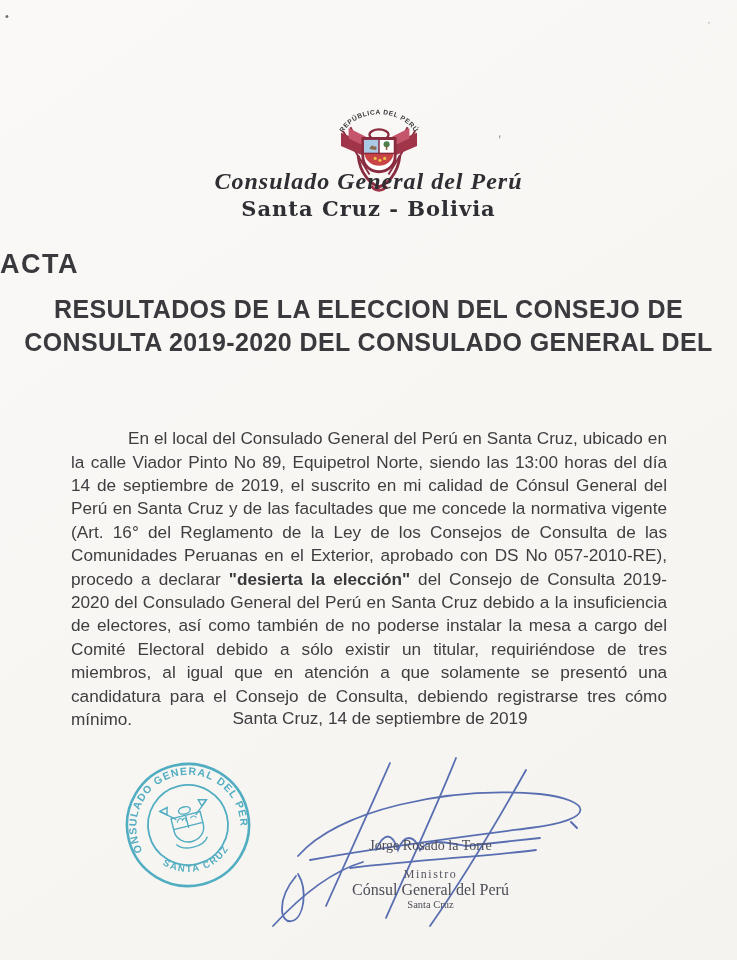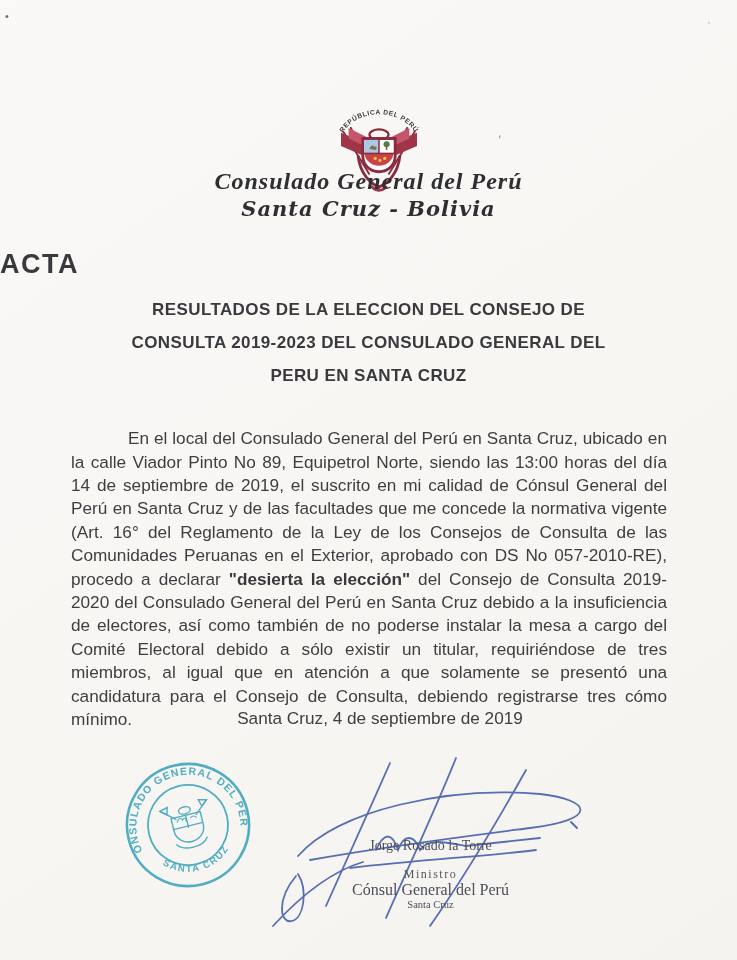--- a/index.html
+++ b/index.html
@@ -21,32 +21,32 @@
     position: absolute; left: 0; top: 168px; width: 100%;
     text-align: center;
     font-family: Liberation Serif, serif;
     font-style: italic; font-weight: bold;
     font-size: 24px; color: #2f2e33; letter-spacing: 1px;
   }
   .script-line2 {
     position: absolute; left: 0; top: 196px; width: 100%;
     text-align: center;
     font-family: "DejaVu Serif", serif;
-    font-style: italic; font-weight: bold;
+    font-weight: bold;
     font-size: 21px; color: #2f2e33; letter-spacing: 1px;
   }
 
   .title {
     position: absolute; left: 0; top: 249px; width: 100%;
     text-align: left; font-weight: bold; font-size: 27px;
     letter-spacing: 1.5px; color: #3a393d;
   }
   .subtitle {
     position: absolute; left: 0; top: 293px; width: 100%;
-    text-align: center; font-weight: bold; font-size: 17px;
+    text-align: center; font-weight: bold; font-size: 25px;
     line-height: 33px; letter-spacing: 0.4px; color: #3a393d;
   }
 
   .bodytext {
     position: absolute; left: 71px; width: 596px;
     text-align: justify; font-size: 17.2px; line-height: 23.4px;
     color: #3e3d40;
   }
   .p1 { top: 410px; }
   .p1 { text-indent: 57px; }
@@ -114,28 +114,27 @@
     <path d="M52,92 C56,98 64,98 68,92" fill="none" stroke="#a03448" stroke-width="3"></path>
   </svg>
 
   <div class="script-line1">Consulado General del Perú</div>
   <div class="script-line2">Santa Cruz - Bolivia</div>
 
   <div class="title">ACTA</div>
 
   <div class="subtitle">
     <div>RESULTADOS DE LA ELECCION DEL CONSEJO DE</div>
-    <div>CONSULTA 2019-2023 DEL CONSULADO GENERAL DEL</div>
-    <div>PERU EN SANTA CRUZ</div>
+    <div>CONSULTA 2019-2020 DEL CONSULADO GENERAL DEL</div>
   </div>
 
   <p class="bodytext p1"><span>En el local del Consulado General del Perú en Santa Cruz, ubicado en la calle Viador Pinto No 89, Equipetrol Norte, siendo las 13:00 horas del día 14 de septiembre de 2019, el suscrito en mi calidad de Cónsul General del Perú en Santa Cruz y de las facultades que me concede la normativa vigente (Art. 16° del Reglamento de la Ley de los Consejos de Consulta de las Comunidades Peruanas en el Exterior, aprobado con DS No 057-2010-RE), procedo a declarar </span><strong>"desierta la elección"</strong><span> del Consejo de Consulta 2019-2020 del Consulado General del Perú en Santa Cruz debido a la insuficiencia de electores, así como también de no poderse instalar la mesa a cargo del Comité Electoral debido a sólo existir un titular, requiriéndose de tres miembros, al igual que en atención a que solamente se presentó una candidatura para el Consejo de Consulta, debiendo registrarse tres cómo mínimo.</span></p>
 
 
-  <div class="dateline">Santa Cruz, 4 de septiembre de 2019</div>
+  <div class="dateline">Santa Cruz, 14 de septiembre de 2019</div>
 
   <svg class="stamp" viewBox="0 0 136 136">
     <g transform="rotate(-14 68 68)" stroke="#44a7bd" fill="none" opacity="0.92">
       <circle cx="68" cy="68" r="61" stroke-width="2.6"></circle>
       <circle cx="68" cy="68" r="40" stroke-width="1.8"></circle>
       <path id="stampArcTop" d="M 17,80 A 52,52 0 1 1 119,80" stroke="none"></path>
       <path id="stampArcBottom" d="M 26,89 A 47,47 0 0 0 110,89" stroke="none"></path>
       <text font-size="10.5" font-weight="bold" fill="#44a7bd" stroke="none" letter-spacing="1.1" font-family="Liberation Sans, sans-serif">
         <textPath href="#stampArcTop" startOffset="50%" text-anchor="middle">CONSULADO GENERAL DEL PERU</textPath>
       </text>

